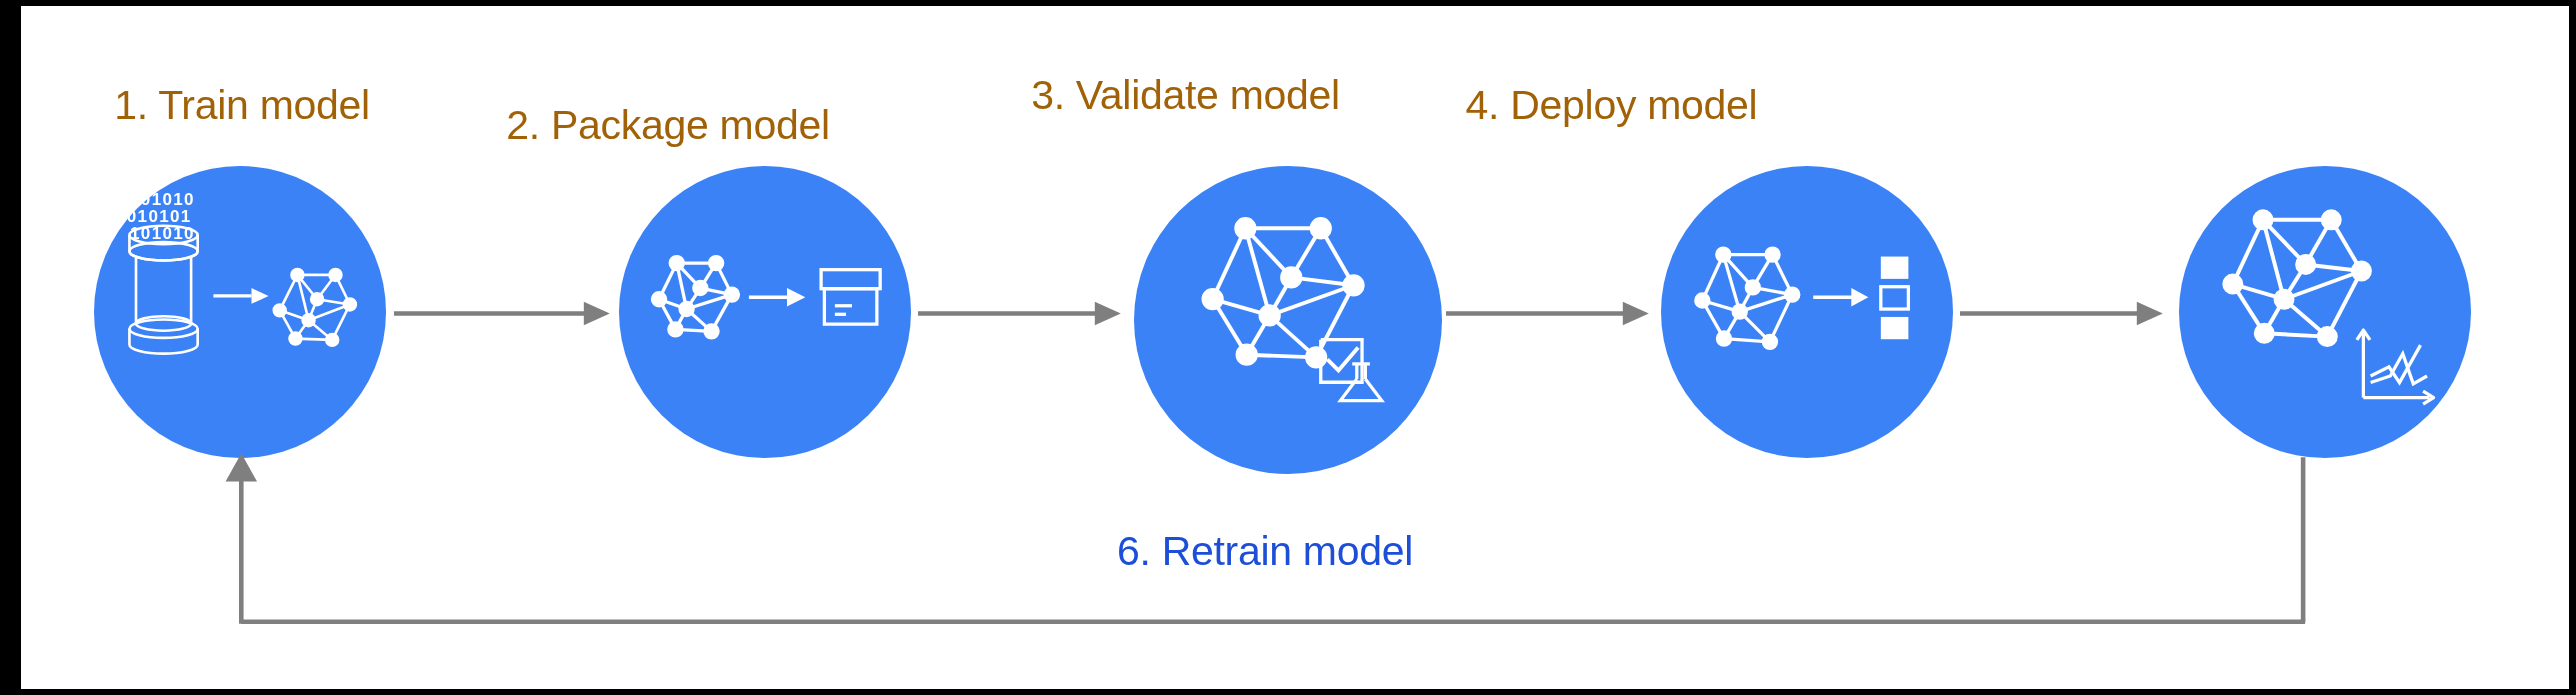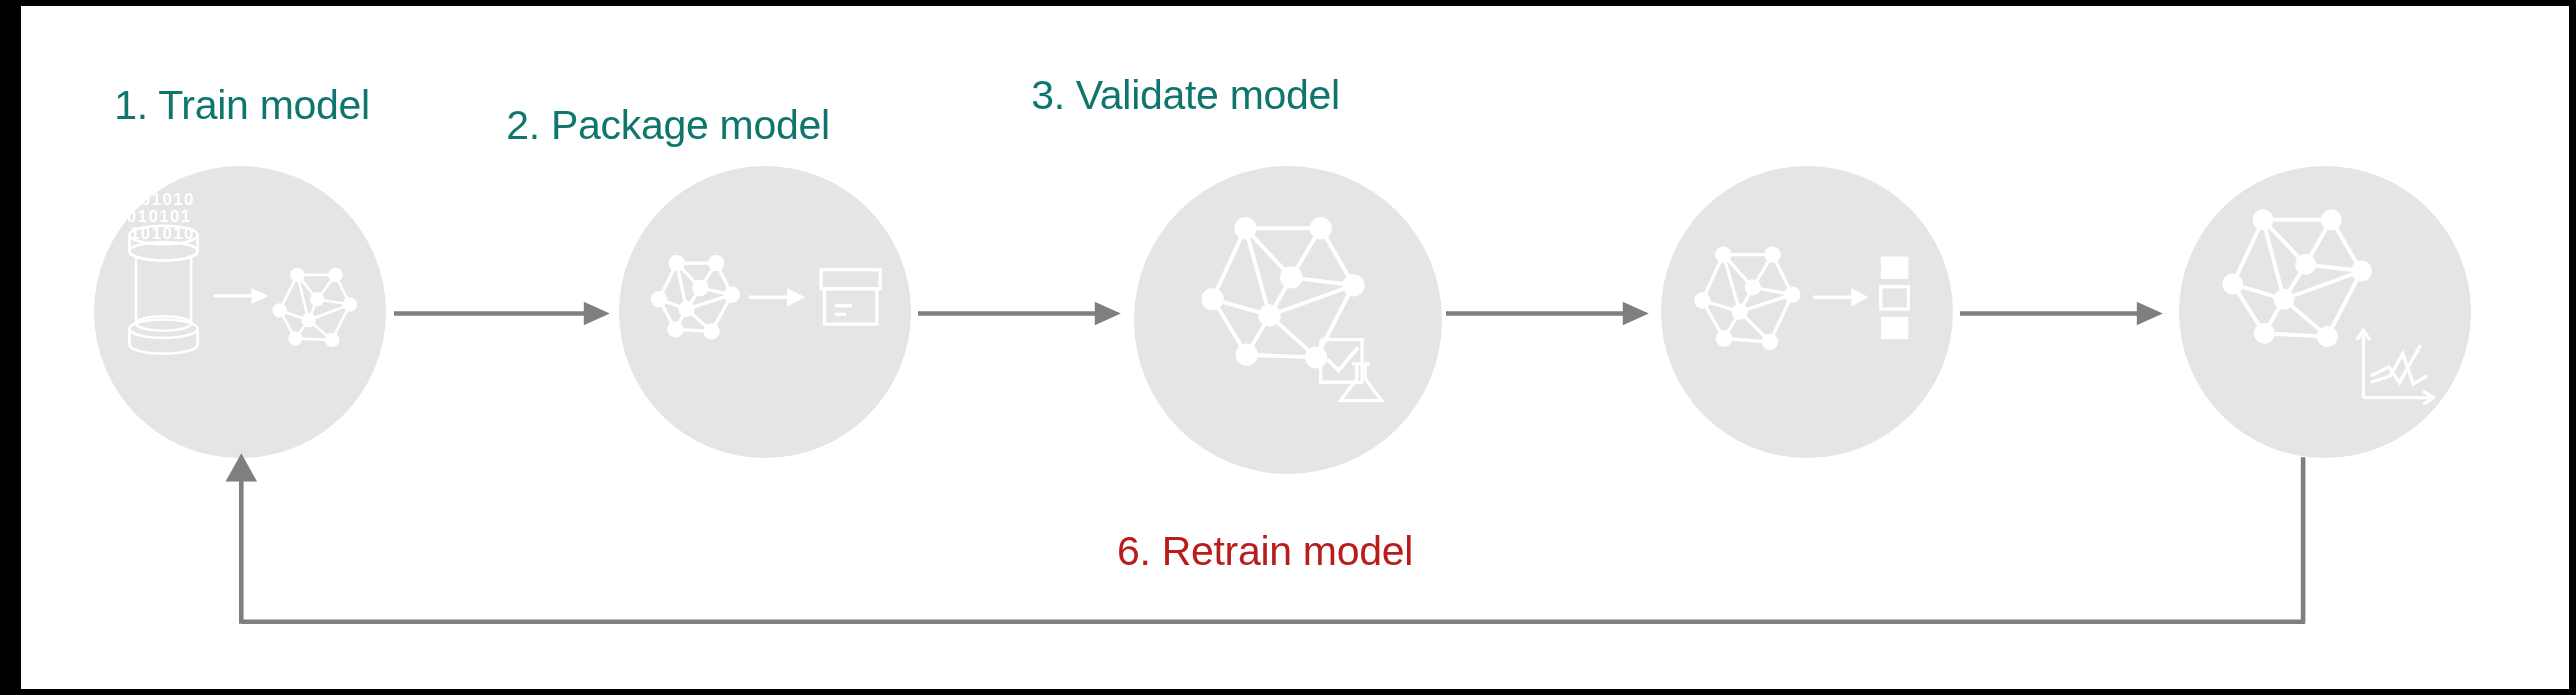--- a/index.html
+++ b/index.html
@@ -39,44 +39,44 @@
     position: absolute;
     left: 21px; bottom: 0;
     width: 2555px; height: 5.9px;
     background: #000000;
   }
   .stage-label {
     position: absolute;
     text-align: center;
     font-size: 41px;
     font-weight: 400;
-    color: #0f766e;
+    color: #a16207;
     white-space: nowrap;
     line-height: 1;
     letter-spacing: -0.3px;
   }
   .circle {
     position: absolute;
     border-radius: 50%;
-    background: #e5e5e5;
+    background: #3b82f6;
   }
   .circle-svg {
     position: absolute;
     left: 0; top: 0;
     overflow: visible;
   }
   .connector {
     position: absolute;
     height: 39px;
     overflow: visible;
   }
   .retrain-label {
     position: absolute;
     font-size: 41px;
-    color: #b91c1c;
+    color: #1d4ed8;
     white-space: nowrap;
     line-height: 1;
     letter-spacing: -0.3px;
     text-align: center;
   }
   .loop {
     position: absolute;
     overflow: visible;
   }
 </style>
@@ -245,20 +245,21 @@
         <path d="M340 325 L315 358 L378 358 L353 325"></path>
       </g>
     </svg>
   </div>
 
   <svg class="connector" style="left:1445px; top:294px; width:210px; height:39px;" viewBox="0 0 320 60">
     <line x1="0" y1="30" x2="275" y2="30" stroke="#7f7f7f" stroke-width="7"></line>
     <polygon points="272,12 312,30 272,48" fill="#7f7f7f"></polygon>
   </svg>
 
+  <div class="stage-label" style="left:1402px; top:85px; width:419px;">4. Deploy model</div>
 
   <div class="circle" style="left:1661px; top:166px; width:292px; height:292px;">
     <svg class="circle-svg" width="292" height="292" viewBox="0 0 445 445">
 
       <g stroke="#ffffff" stroke-width="5" fill="#ffffff">
         <line x1="95" y1="135" x2="170" y2="135"></line>
         <line x1="95" y1="135" x2="63" y2="205"></line>
         <line x1="95" y1="135" x2="140" y2="185"></line>
         <line x1="95" y1="135" x2="120" y2="222"></line>
         <line x1="170" y1="135" x2="140" y2="185"></line>

